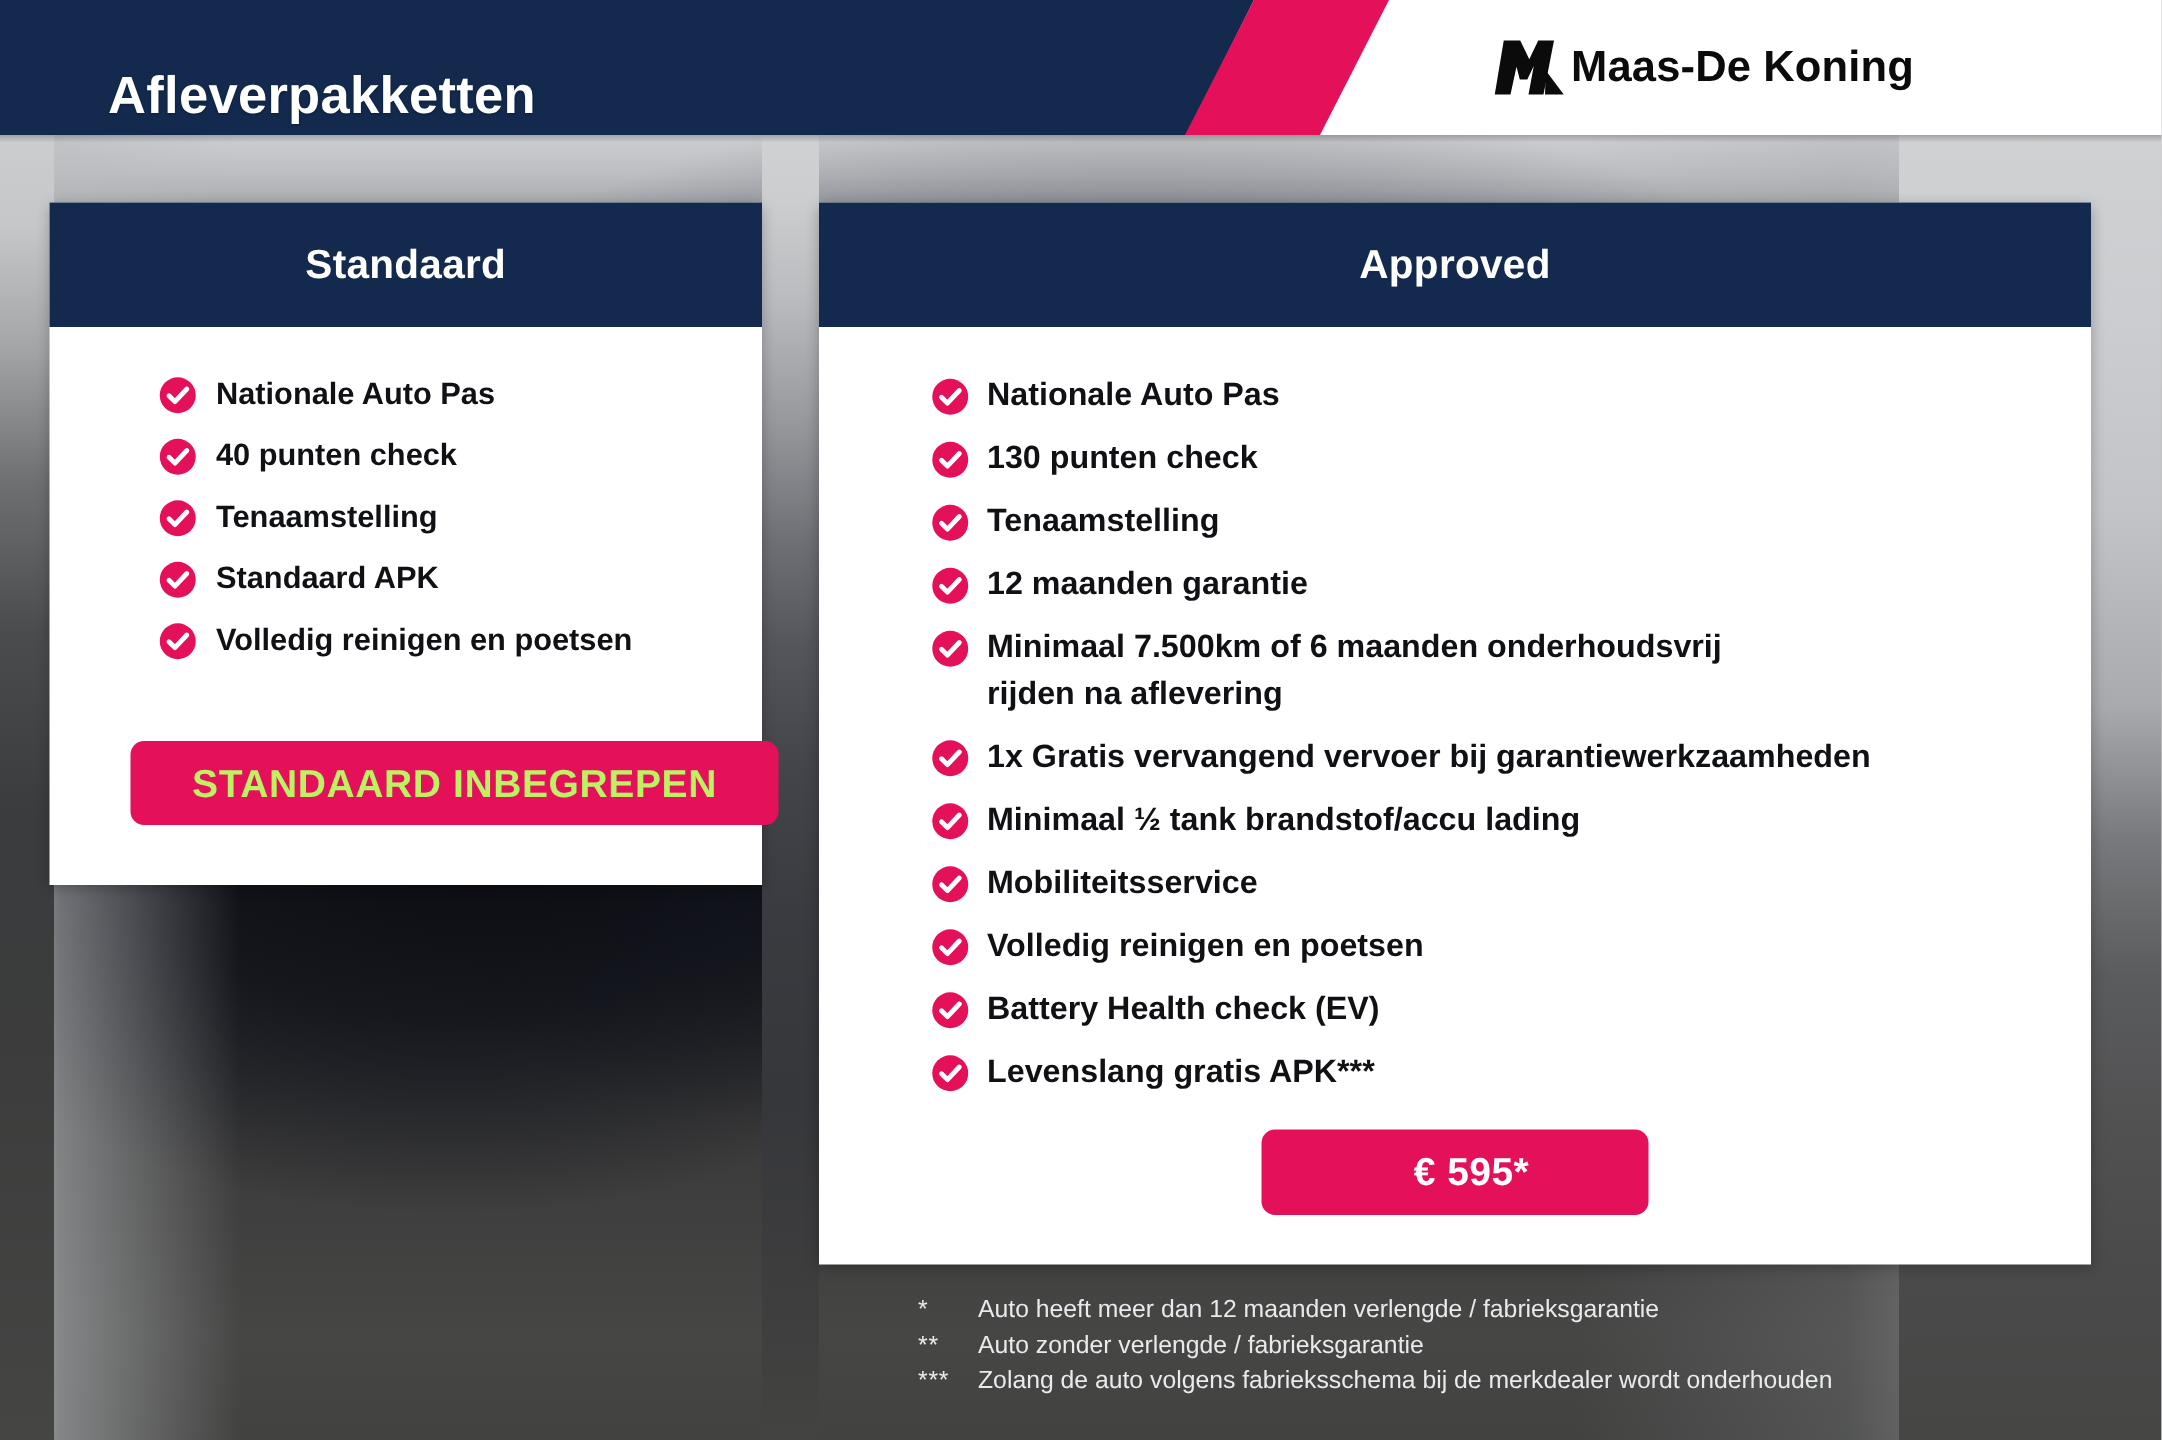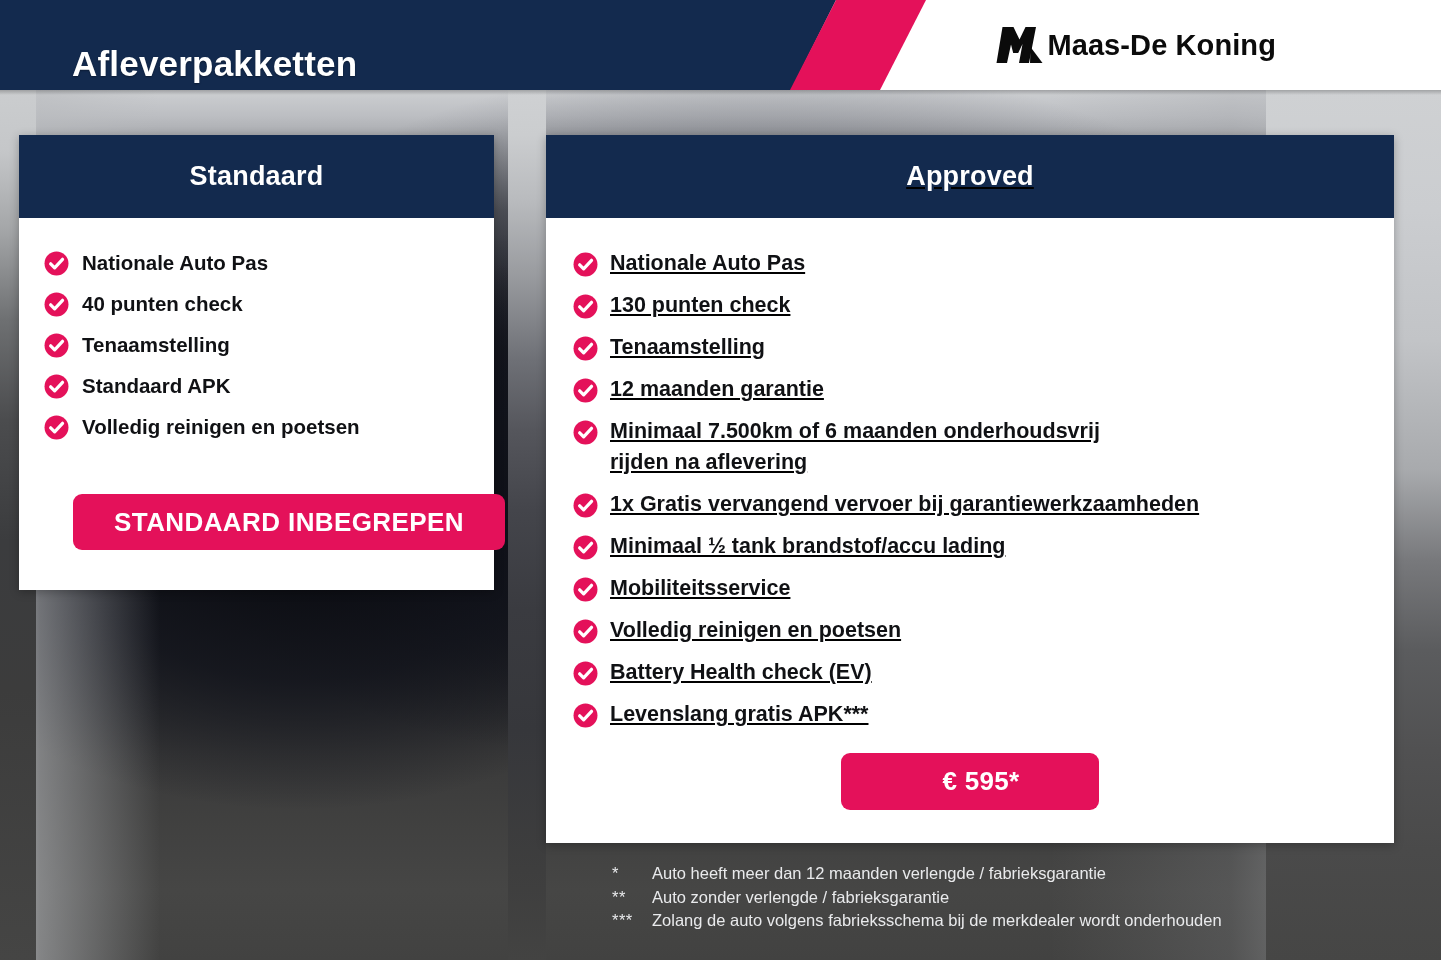--- a/index.html
+++ b/index.html
@@ -140,31 +140,31 @@
     background: #132a4e;
     color: #ffffff;
     font-size: 27px;
     font-weight: 700;
     text-align: center;
     letter-spacing: 0.2px;
     display: flex;
     align-items: center;
     justify-content: center;
   }
-  .card-body { padding: 0; }
+  .card-body { padding: 0; margin-left: 48px; }
 
   #card-standaard {
-    left: 19px; top: 135px;
+    left: 33px; top: 135px;
     width: 475px; height: 455px;
   }
   #card-standaard .card-head { height: 83px; }
 
   #card-approved {
     left: 546px; top: 135px;
-    width: 848px; height: 708px; text-decoration: underline;
+    width: 848px; height: 708px;
   }
   #card-approved .card-head { height: 83px; }
 
   
   ul.features { list-style: none; }
   ul.features li {
     display: flex;
     align-items: flex-start;
     color: #101114;
     font-weight: 700;
@@ -184,21 +184,21 @@
   #list-approved .tick { width: 25px; height: 25px; margin-right: 12px; margin-top: 4px; }
 
   
   .btn-included {
     position: absolute;
     left: 54px; bottom: 40px;
     width: 432px; height: 56px;
     background: #e4115a;
     border-radius: 9px;
     border: none;
-    color: #ffffff;
+    color: #bef264;
     font-family: "Liberation Sans", sans-serif;
     font-size: 26px;
     font-weight: 700;
     letter-spacing: 0.4px;
     cursor: pointer;
     display: flex; align-items: center; justify-content: center;
   }
 
   .price-row {
     position: absolute;

